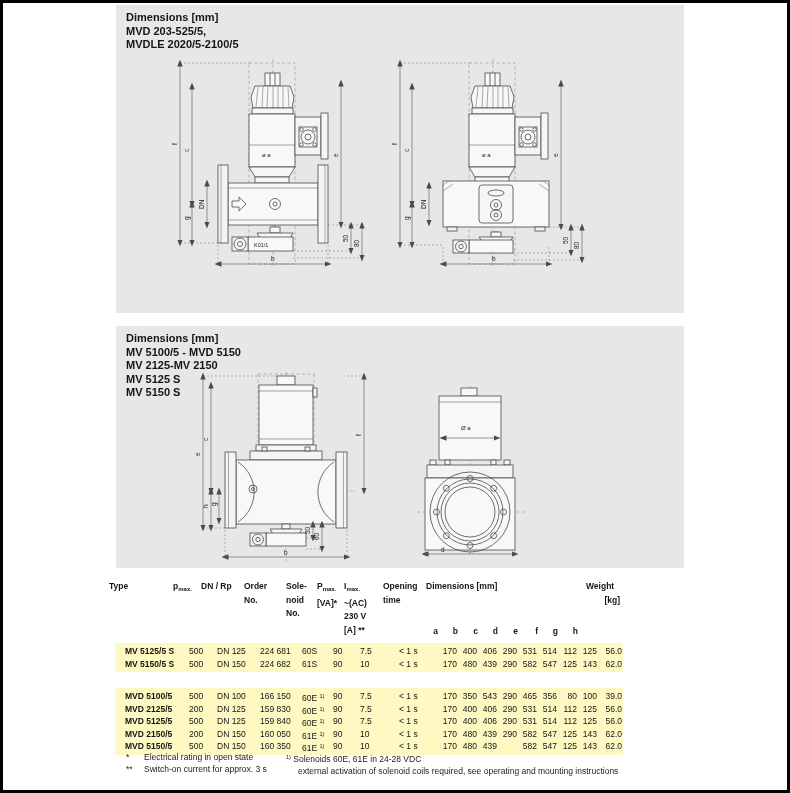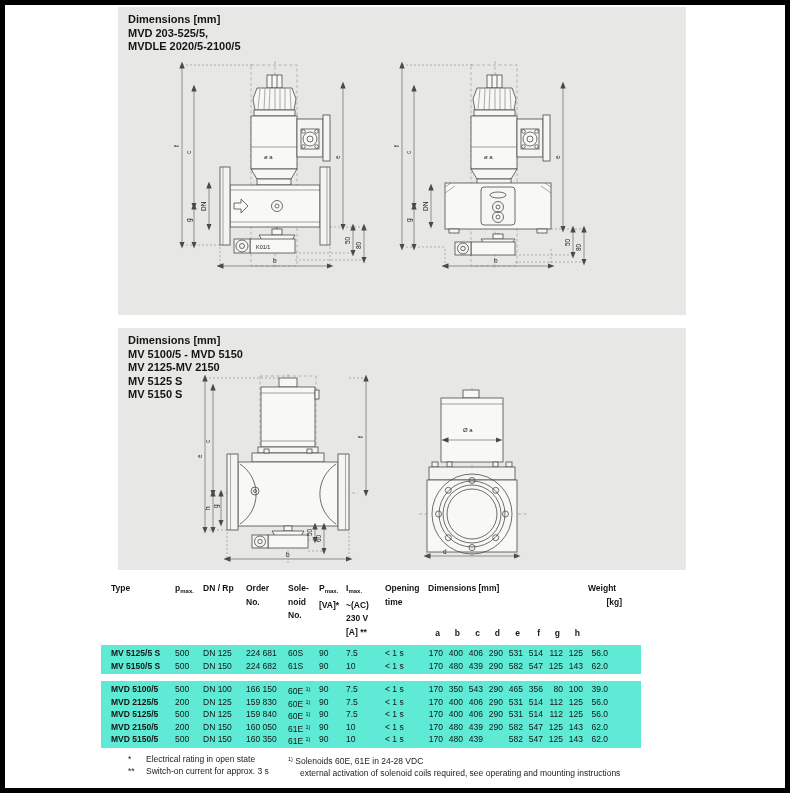--- a/index.html
+++ b/index.html
@@ -1,35 +1,35 @@
 <!DOCTYPE html>
 <html><head>
 <meta charset="utf-8">
 <style>
   html,body{margin:0;padding:0;}
   body{width:790px;height:793px;background:#fff;font-family:"Liberation Sans",sans-serif;position:relative;color:#111;}
-  .page{position:absolute;inset:0;background:#fff;border:5px solid #000000;box-sizing:border-box;}
+  .page{position:absolute;inset:0;background:#fff;border:3px solid #000000;box-sizing:border-box;}
   .panel{position:absolute;left:113px;width:568px;background:#e7e7e5;}
   #panel1{top:2px;height:308px;}
   #panel2{top:323px;height:242px;}
   .panel-title{position:absolute;left:10px;top:6px;font-weight:bold;font-size:11px;line-height:13.5px;color:#151515;}
   .panel-foot{position:absolute;left:10px;top:272px;font-size:8.8px;line-height:11.5px;color:#262626;}
   .dwg{position:absolute;}
   
   .table-area{position:absolute;left:96px;top:577px;width:540px;font-size:8.5px;color:#151515;}
   .thead{display:grid;grid-template-columns:64px 28px 43px 42px 31px 27px 39px 43px repeat(8,20px) 34px;padding-left:10px;height:58px;font-weight:bold;line-height:13.5px;}
   .thead .hc{display:flex;flex-direction:column;}
   .dimshead{grid-column:9 / span 8;display:flex;flex-direction:column;justify-content:space-between;}
   .dimletters{display:grid;grid-template-columns:repeat(8,20px);}
   .dimletters span{text-align:right;padding-right:8px;}
   .weighthead{display:flex;flex-direction:column;align-items:flex-start;}
   .weighthead .kg{align-self:flex-end;padding-right:0px;}
   sub.mx{font-size:6px;vertical-align:-2px;font-weight:bold;}
   sup.fnsup{font-size:5.5px;vertical-align:3px;}
-  .band{background:#5eead4;padding:2px 0;margin:0;}
+  .band{background:#fef9c3;padding:2px 0;margin:16px;}
   #group0{margin-top:5px;}
   #group1{margin-top:7px;}
   .trow{display:grid;grid-template-columns:64px 28px 43px 42px 31px 27px 39px 43px repeat(8,20px) 34px;padding-left:10px;height:12.5px;line-height:12.5px;}
   .c-type{font-weight:bold;}
   .c-dim{text-align:right;padding-right:5px;box-sizing:border-box;}
   .c-weight{text-align:right;padding-right:14px;box-sizing:border-box;}
   
   .foot-notes{position:absolute;top:749px;left:123px;font-size:8.5px;line-height:11.5px;color:#1c1c1c;width:560px;}
   .fn-left{position:absolute;left:0;top:0;}
   .fn-left .fl{display:flex;}

